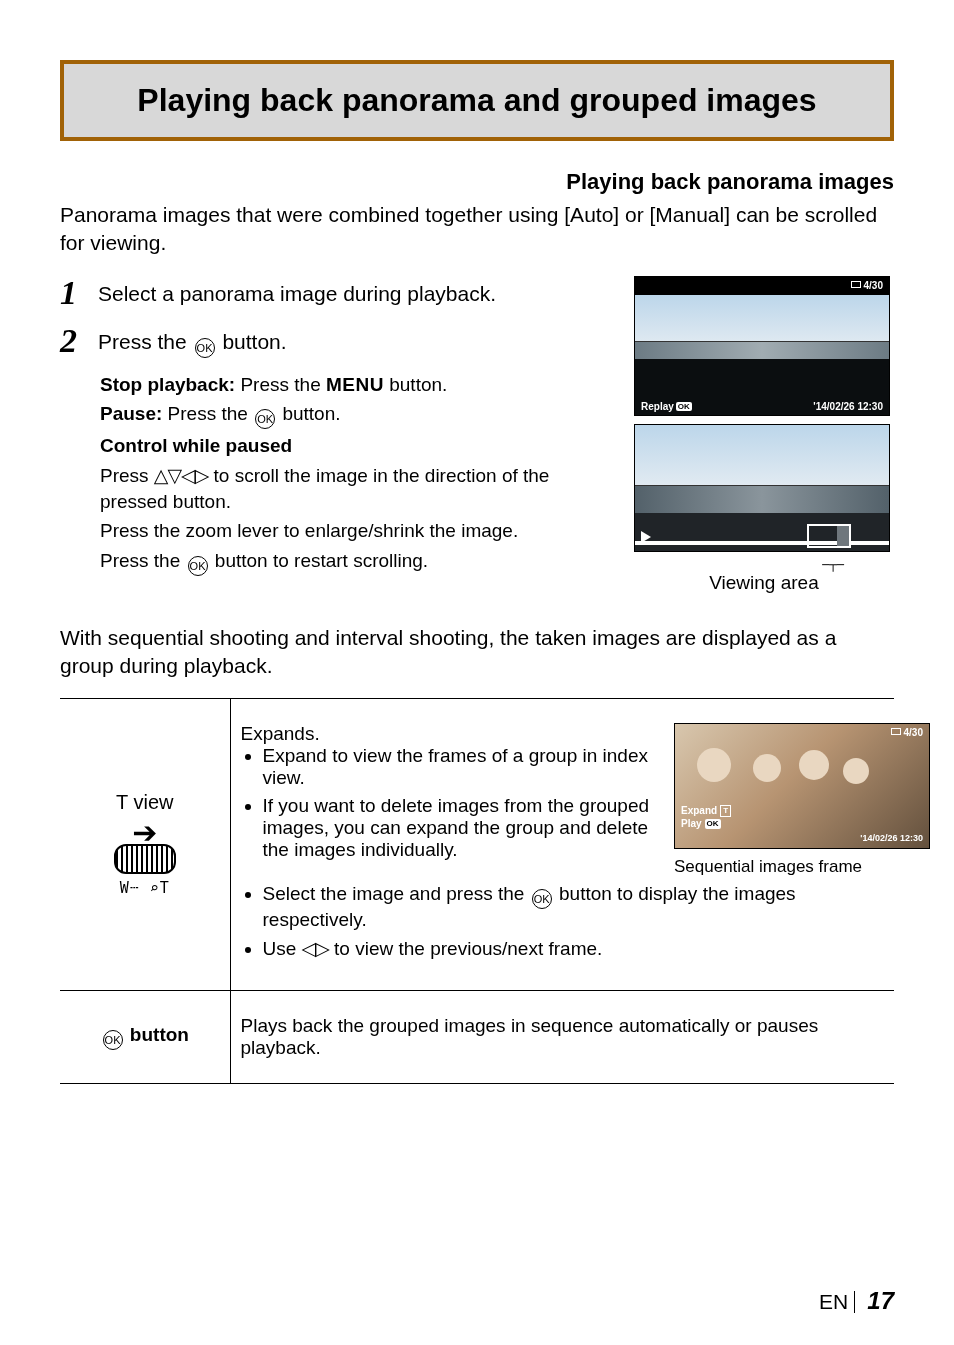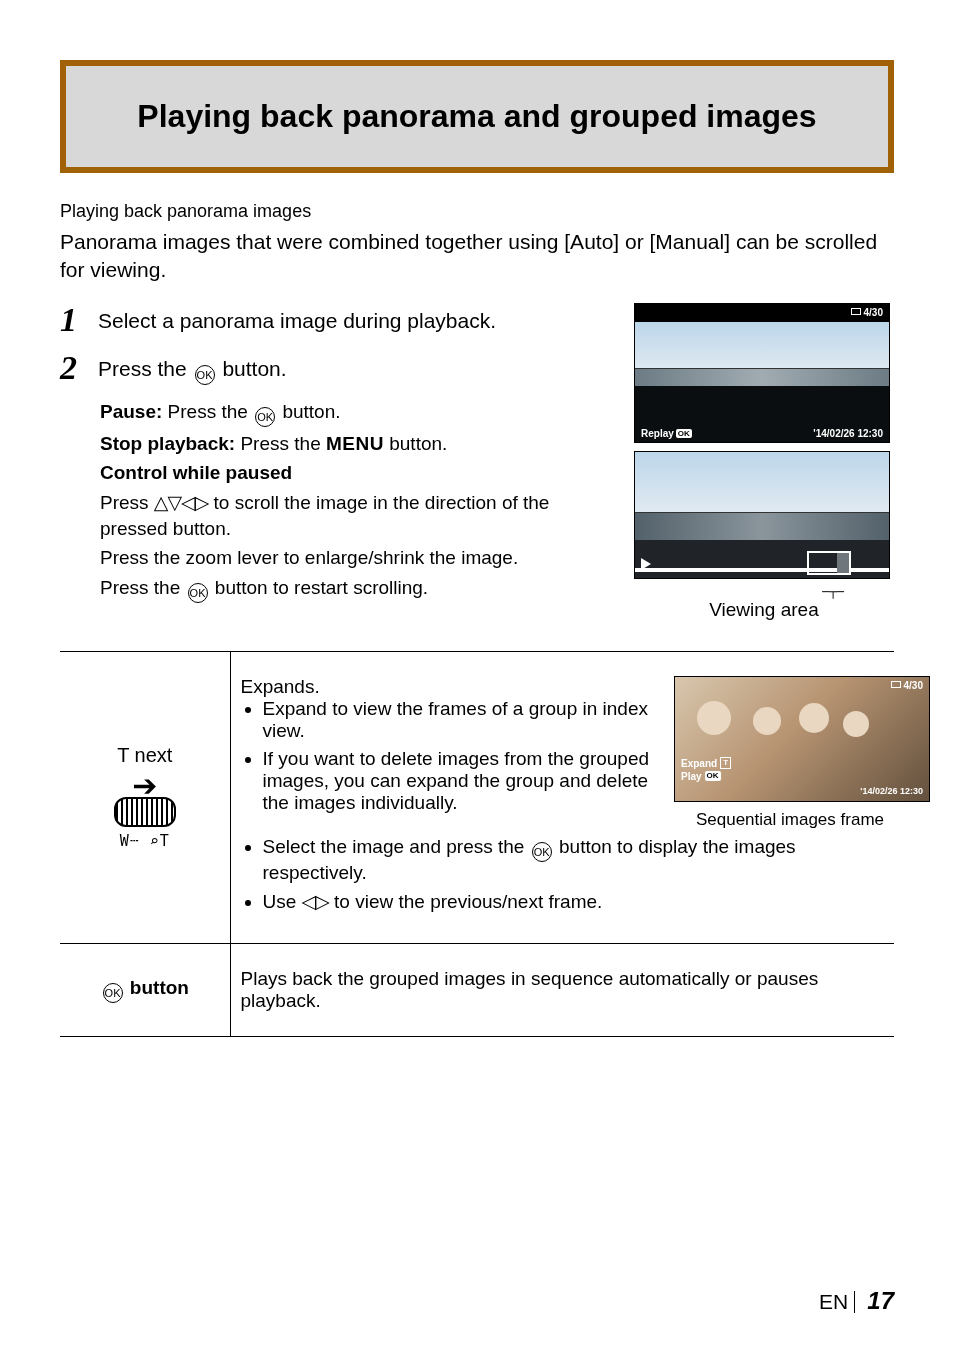--- a/index.html
+++ b/index.html
@@ -1,20 +1,20 @@
 <!DOCTYPE html>
 <html><head>
 <meta charset="utf-8">
 <style>
   * { box-sizing: border-box; margin: 0; padding: 0; }
   html, body { width: 954px; height: 1345px; font-family: Arial, Helvetica, sans-serif; color: #000; background: #fff; }
   .page { padding: 60px 60px 30px 60px; position: relative; height: 100%; }
-  .title-bar { background: #d8d8d8; padding: 32px 16px; margin-bottom: 28px; border: 6px solid #a16207; }
+  .title-bar { background: #d8d8d8; padding: 18px 16px; margin-bottom: 28px; border: 4px solid #a16207; }
   .title-bar h1 { font-size: 32px; font-weight: 700; text-align: center; }
-  .section-h { font-size: 18px; font-weight: 400; margin-bottom: 6px; }
+  .section-h { font-size: 22px; font-weight: 700; margin-bottom: 6px; text-align: right; }
   .body-text { font-size: 21px; line-height: 1.35; margin-bottom: 18px; }
   .two-col { display: flex; gap: 24px; }
   .col-left { flex: 1; }
   .col-right { width: 260px; }
   .step { display: flex; align-items: flex-start; gap: 12px; margin-bottom: 14px; }
   .step-num { font-size: 34px; font-weight: 700; font-style: italic; font-family: Georgia, 'Times New Roman', serif; line-height: 1; width: 26px; }
   .step-text { font-size: 21px; line-height: 1.35; padding-top: 4px; }
   .ok-circle { display: inline-block; width: 20px; height: 20px; border: 1.5px solid #000; border-radius: 50%; font-size: 11px; line-height: 18px; text-align: center; vertical-align: -3px; margin: 0 2px; }
   .sub-h { font-size: 19px; font-weight: 700; margin: 26px 0 8px 0; }
   .indent { margin-left: 40px; font-size: 19px; line-height: 1.35; }
@@ -63,21 +63,21 @@
   .thumb.people .person{position:absolute;border-radius:50%;background:#e9d7c1;}
   .thumb.people .p1{width:34px;height:34px;top:24px;left:22px;}
   .thumb.people .p2{width:28px;height:28px;top:30px;left:78px;}
   .thumb.people .p3{width:30px;height:30px;top:26px;left:124px;}
   .thumb.people .p4{width:26px;height:26px;top:34px;left:168px;}
   .thumb.people .label-box{position:absolute;left:6px;bottom:18px;font-size:10px;color:#fff;font-weight:700;line-height:1.3;}
   .thumb.people .label-box .line{display:flex;align-items:center;gap:3px;}
   .thumb.people .T-badge{display:inline-block;border:1px solid #fff;font-size:8px;padding:0 2px;}
   .thumb.people .ok-badge{display:inline-block;background:#fff;color:#000;font-size:8px;padding:0 2px;border-radius:2px;}
   .thumb.people .date{position:absolute;right:6px;bottom:5px;font-size:9px;color:#fff;font-weight:700;}
-  .seq-caption{font-size:17px;text-align:right;margin-top:4px;white-space:nowrap;}
+  .seq-caption{font-size:17px;text-align:left;margin-top:4px;white-space:nowrap;}
 
   .lr-tri{font-family:Arial;letter-spacing:-1px;}
   .udlr-tri{font-family:Arial;letter-spacing:-1px;}
 
   .footer{position:absolute;bottom:30px;right:60px;font-size:21px;}
   .footer .pg{font-weight:700;font-style:italic;font-size:24px;margin-left:6px;}
   .footer .bar{display:inline-block;border-left:1.5px solid #000;height:22px;margin:0 6px;vertical-align:-4px;}
 </style>
 </head>
 <body>
@@ -99,22 +99,22 @@
           <div class="step-text">Select a panorama image during playback.</div>
         </div>
         <div class="step">
           <div class="step-num">2</div>
           <div class="step-text">
             <span>Press the </span><span class="ok-circle">OK</span><span> button.</span>
           </div>
         </div>
 
         <div class="indent">
+          <p><b>Stop playback:</b><span> Press the </span><span class="menu-kw">MENU</span><span> button.</span></p>
           <p><b>Pause:</b><span> Press the </span><span class="ok-circle">OK</span><span> button.</span></p>
-          <p><b>Stop playback:</b><span> Press the </span><span class="menu-kw">MENU</span><span> button.</span></p>
           <p><b>Control while paused</b></p>
           <p><span>Press </span><span class="udlr-tri">△▽◁▷</span><span> to scroll the image in the direction of the pressed button.</span></p>
           <p>Press the zoom lever to enlarge/shrink the image.</p>
           <p><span>Press the </span><span class="ok-circle">OK</span><span> button to restart scrolling.</span></p>
         </div>
       </div>
 
       <div class="col-right">
         <div class="thumb">
           <div class="sky"></div>
@@ -134,26 +134,27 @@
           <div class="prog-box"></div>
           <div class="prog-inner"></div>
         </div>
         <span class="pointer-T">─┬─</span>
         <p class="caption">Viewing area</p>
       </div>
     </div>
   </div>
 
   <div style="margin-top:30px;">
+    <p class="body-text">With sequential shooting and interval shooting, the taken images are displayed as a group during playback.</p>
 
     <table class="spec">
       <tbody>
           <tr>
         <td class="lab">
-          <div style="font-size:20px;">T next</div>
+          <div style="font-size:20px;">T view</div>
           <div class="zoom-lever">
             <span class="arrow">➔</span>
             <span class="lens"></span>
             <span class="scale">W┄ ⌕T</span>
           </div>
         </td>
         <td>
           <div class="cell-flex">
             <div class="txt">
               <p>Expands.</p>

